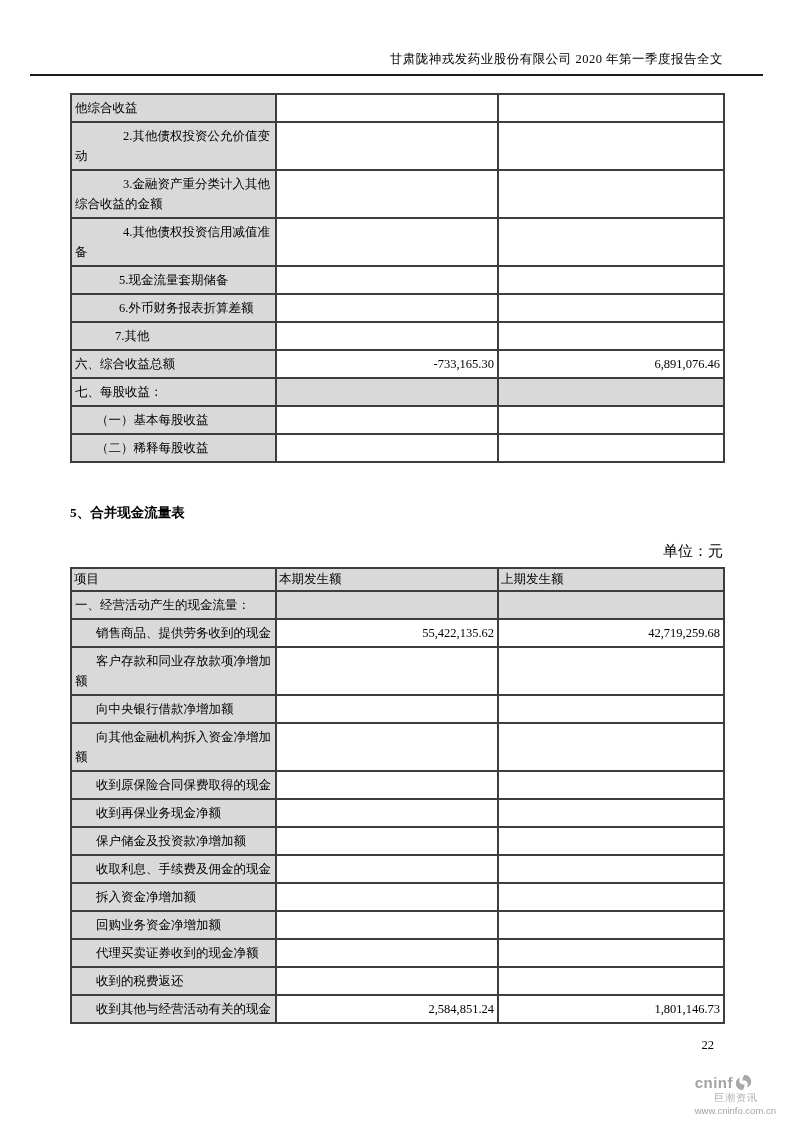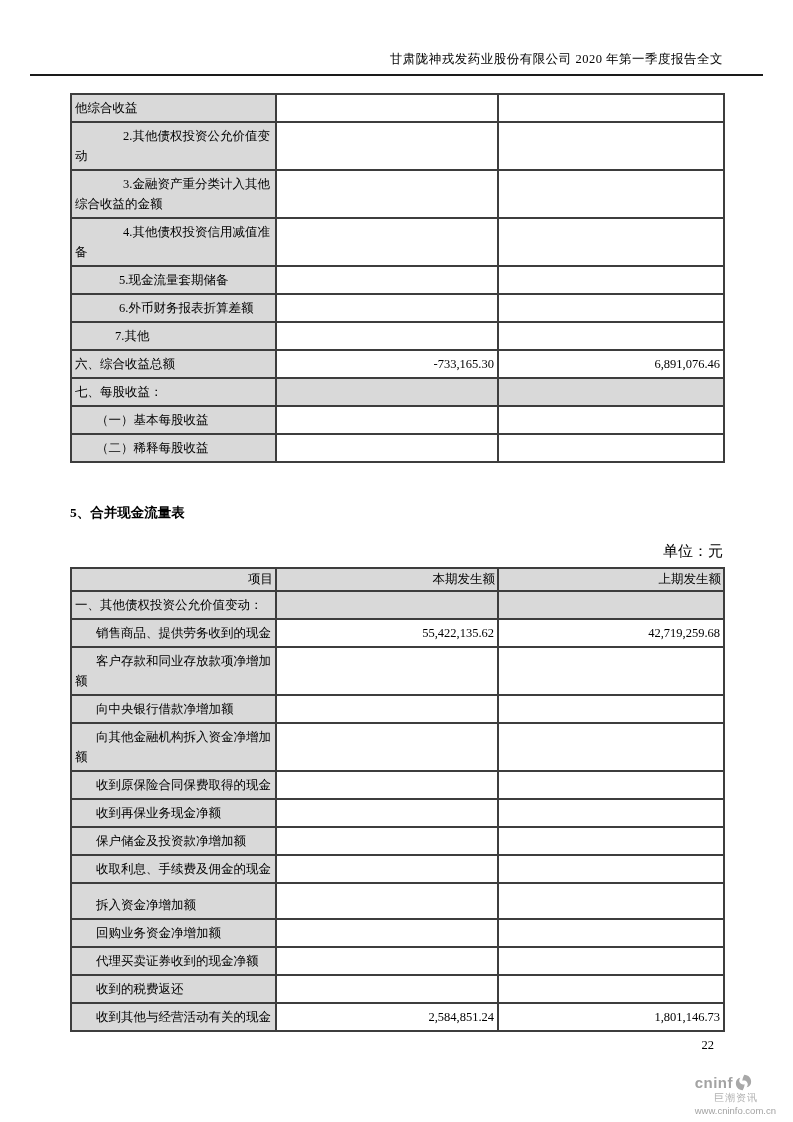--- a/index.html
+++ b/index.html
@@ -46,21 +46,21 @@
     font-size: 12.5px;
   }
   table.fin-table td, table.fin-table th {
     border: 2px solid #3d3d3d;
     vertical-align: middle;
     overflow: hidden;
   }
   table.fin-table th {
     background: #d9d9d9;
     font-weight: normal;
-    text-align: right;
+    text-align: left;
     height: 20px;
     padding: 2px;
   }
   td.c-item {
     background: #d9d9d9;
     padding: 3px 2px 3px 3px;
     height: 26px;
   }
   td.c-val {
     background: #ffffff;
@@ -284,21 +284,21 @@
       <thead>
         <tr>
           <th>项目</th>
           <th>本期发生额</th>
           <th>上期发生额</th>
         </tr>
       </thead>
       <tbody>
           <tr class="shaded-row">
             <td class="c-item">
-              <div class="item-text" style="text-indent: 0px;">一、其他债权投资公允价值变动：</div>
+              <div class="item-text" style="text-indent: 0px;">一、经营活动产生的现金流量：</div>
             </td>
             <td class="c-val">
               <div class="val-text"></div>
             </td>
             <td class="c-val">
               <div class="val-text"></div>
             </td>
           </tr>
           <tr>
             <td class="c-item">
@@ -383,21 +383,21 @@
             </td>
             <td class="c-val">
               <div class="val-text"></div>
             </td>
             <td class="c-val">
               <div class="val-text"></div>
             </td>
           </tr>
           <tr>
             <td class="c-item">
-              <div class="item-text" style="text-indent: 21px; margin-top: 8px;">拆入资金净增加额</div>
+              <div class="item-text" style="text-indent: 21px;">拆入资金净增加额</div>
             </td>
             <td class="c-val">
               <div class="val-text"></div>
             </td>
             <td class="c-val">
               <div class="val-text"></div>
             </td>
           </tr>
           <tr>
             <td class="c-item">

